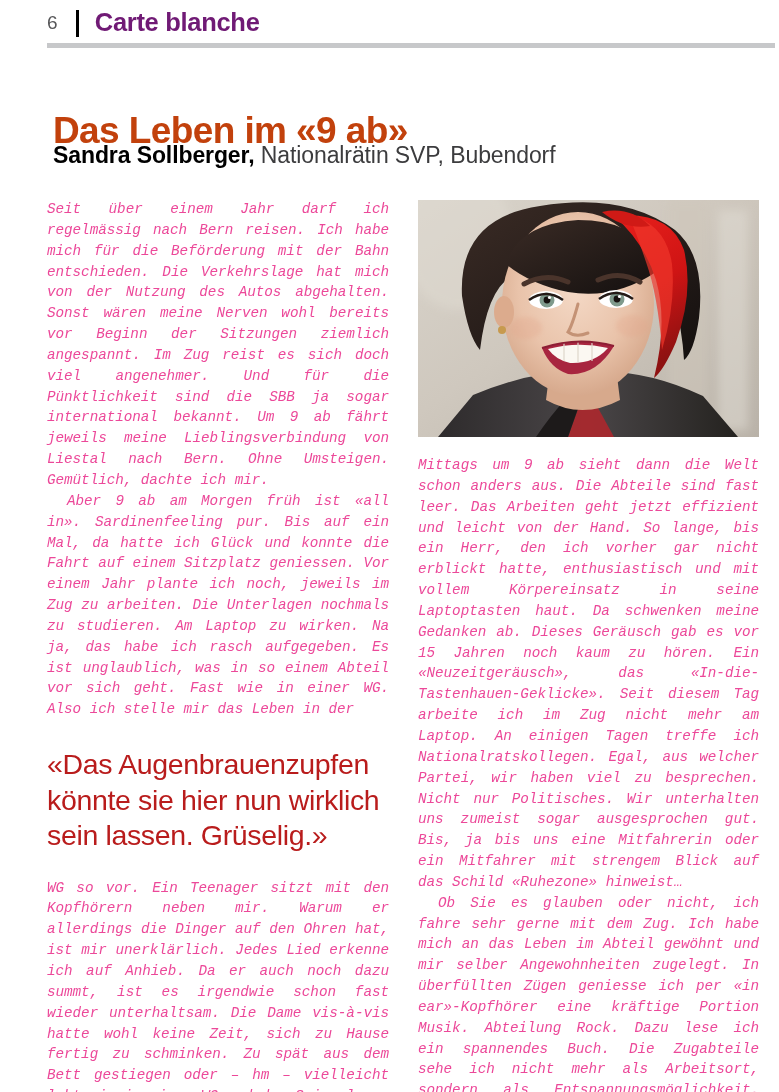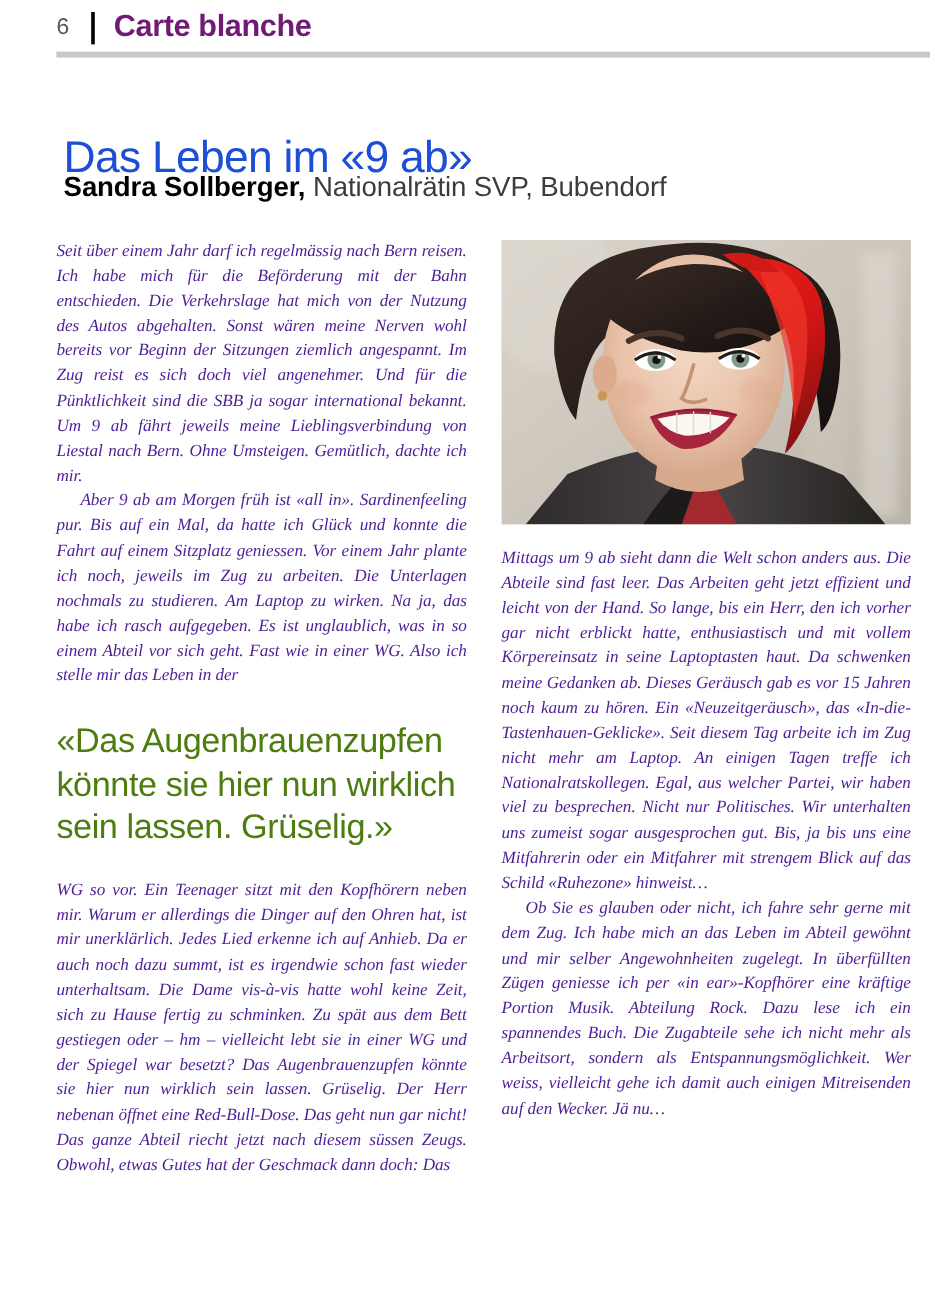--- a/index.html
+++ b/index.html
@@ -63,22 +63,22 @@
     background: #c7c8ca;
   }
 
   
   .headline {
     position: absolute;
     left: 53px;
     top: 86px;
     width: 700px;
     font-size: 37px;
-    font-weight: 400;
-    color: #1d4ed8;
+    font-weight: 700;
+    color: #c2410c;
     letter-spacing: -0.6px;
     line-height: 1.06;
   }
   .byline {
     position: absolute;
     left: 53px;
     top: 142px;
     width: 700px;
     font-size: 23px;
     line-height: 1.2;
@@ -97,36 +97,36 @@
     top: 199px;
     width: 342px;
   }
   .col-left  { left: 47px; }
 
   .body-text {
     font-size: 14.3px;
     line-height: 20.85px;
     font-style: italic;
     text-align: justify;
-    color: #4c1d95;
+    color: #ec4899;
     letter-spacing: -0.05px;
     margin: 0;
-    font-family: Liberation Serif, serif;
+    font-family: Liberation Mono, monospace;
     font-stretch: condensed;
   }
   .body-text + .body-text { text-indent: 20px; }
 
   
   .pullquote {
     margin: 27px 0 24px 0;
     font-size: 28.5px;
     line-height: 35.5px;
     font-style: normal;
     font-weight: 400;
-    color: #4d7c0f;
+    color: #b91c1c;
     text-align: left;
     letter-spacing: -0.35px;
     font-family: "Liberation Sans", sans-serif;
   }
 
   
   .photo-wrap {
     position: absolute;
     left: 418px;
     top: 200px;

